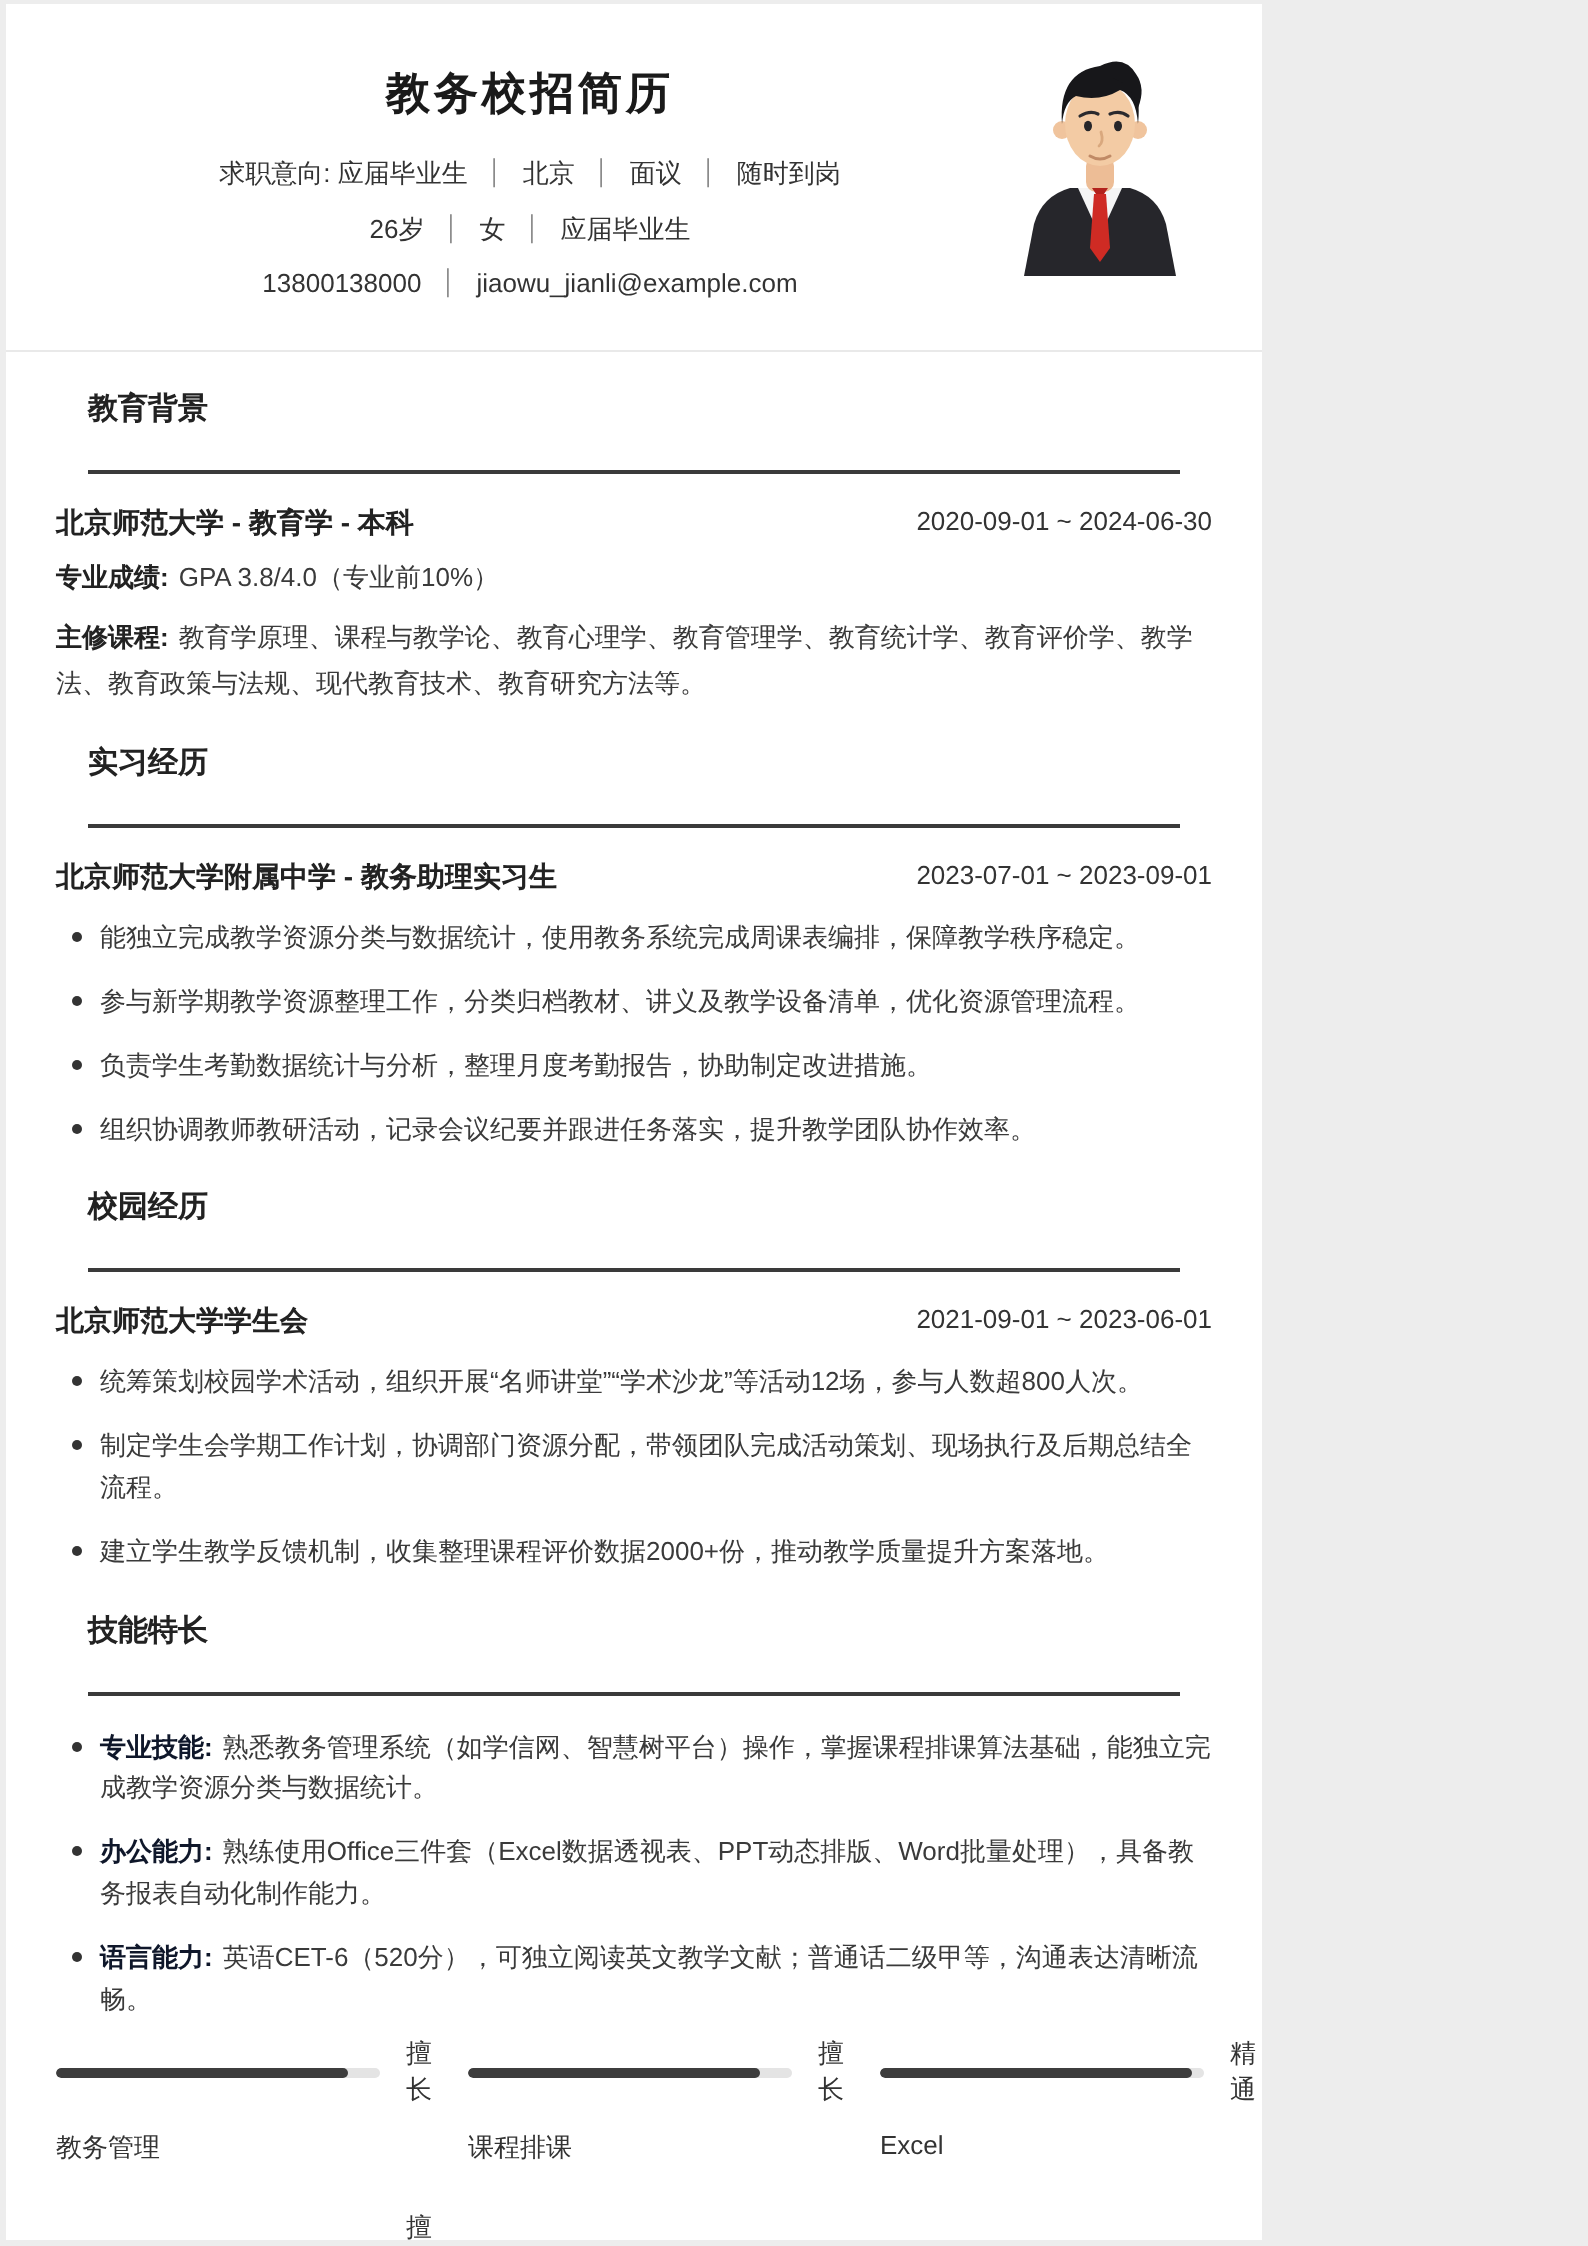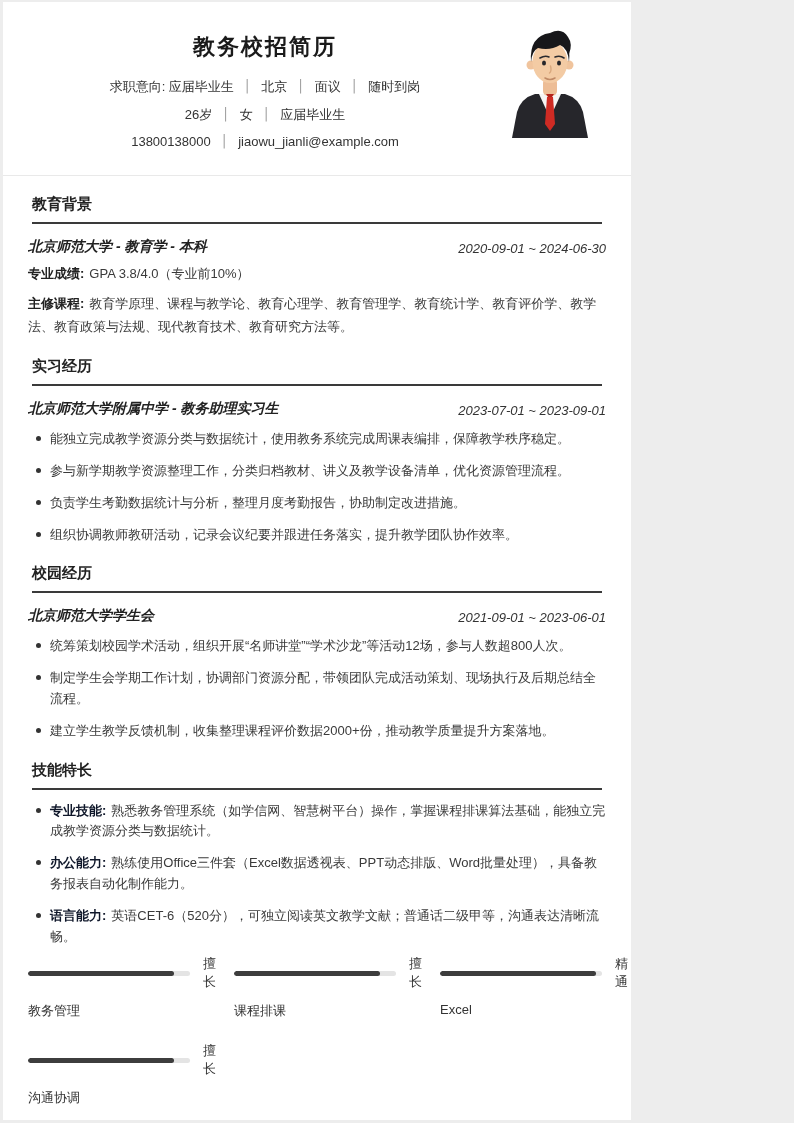--- a/index.html
+++ b/index.html
@@ -30,27 +30,26 @@
     margin:0 0 16px 0; letter-spacing:2px;
   }
   .contact-line { font-size:13px; color:#333; margin:10px 0; }
   .sep { color:#8a8a8a; margin:0 10px; font-size:12px; position:relative; top:-1px; }
   .photo { width:96px; height:114px; flex:none; }
 
   
   .section { margin-top:19px; }
   h2.section-title {
     font-size:15px; font-weight:bold; color:#222;
-    margin:4px; padding-bottom:8px;
+    margin:16px; padding-bottom:21px;
     border-bottom:2px solid #3a3a3a;
   }
   .entry-head {
-    display:flex; justify-content:space-between; align-items:flex-end;
+    display:flex; justify-content:space-between; align-items:flex-start;
     margin-top:14px;
-    font-style:italic;
   }
   .entry-title { font-weight:bold; font-size:14px; color:#222; }
   .entry-date { font-size:13px; color:#333; }
 
   .kv { font-size:13px; color:#3a3a3a; margin-top:7px; line-height:1.75; }
   .kv .kv-label { font-weight:bold; color:#222; margin-right:5px; }
 
   .bullets { margin-top:3px; }
   .bullet {
     position:relative; padding-left:22px;

